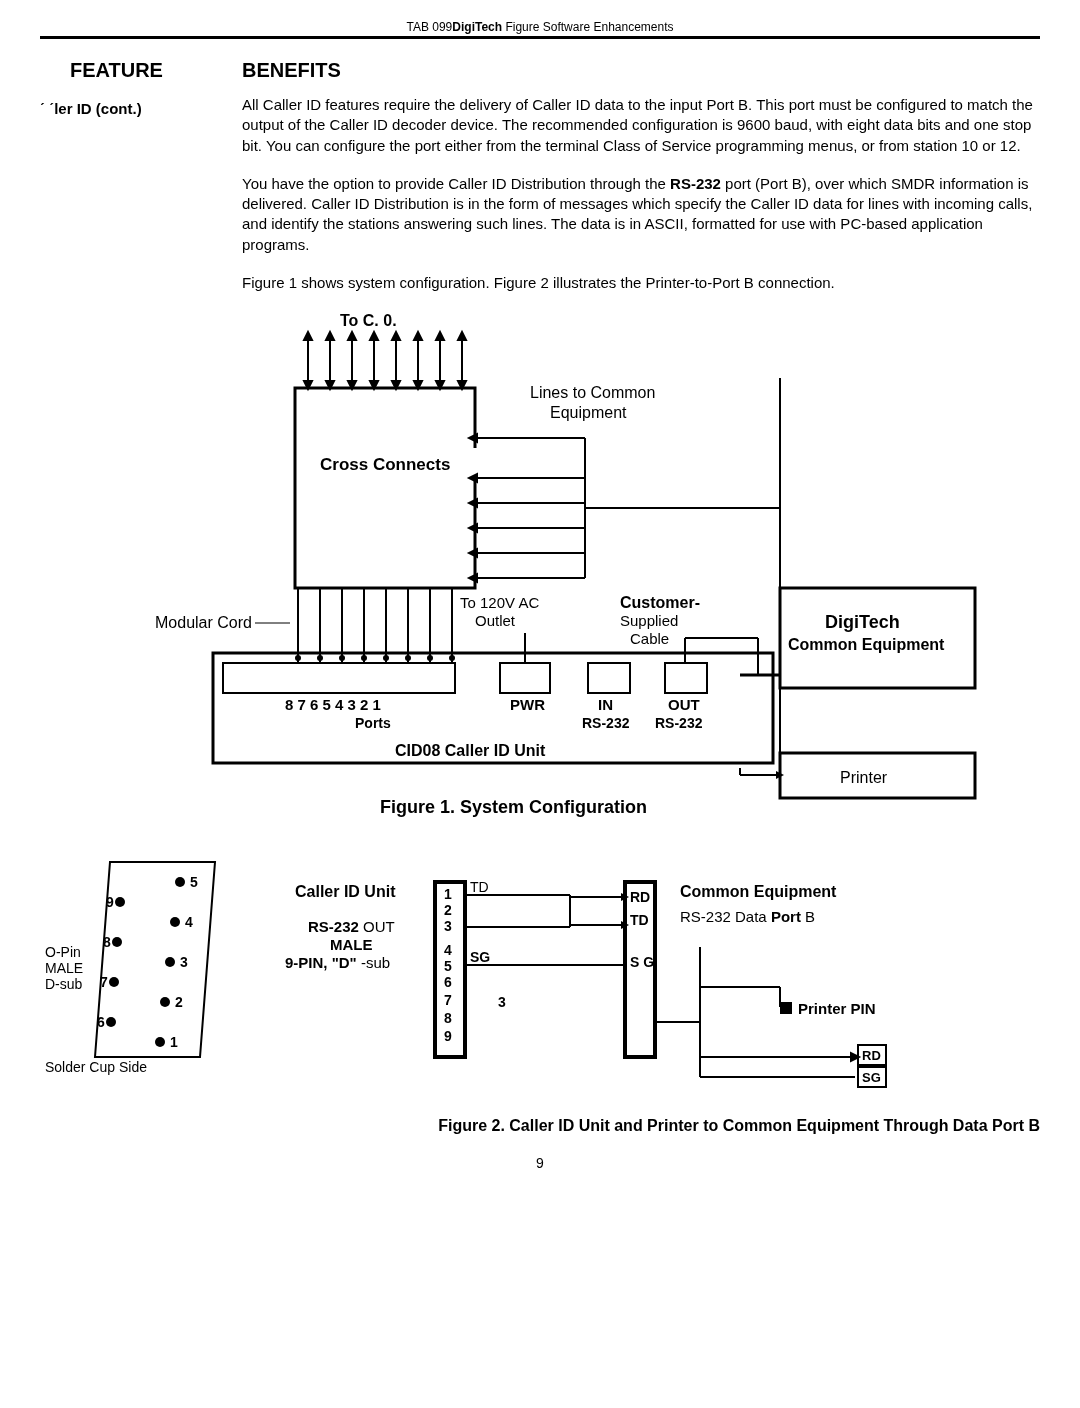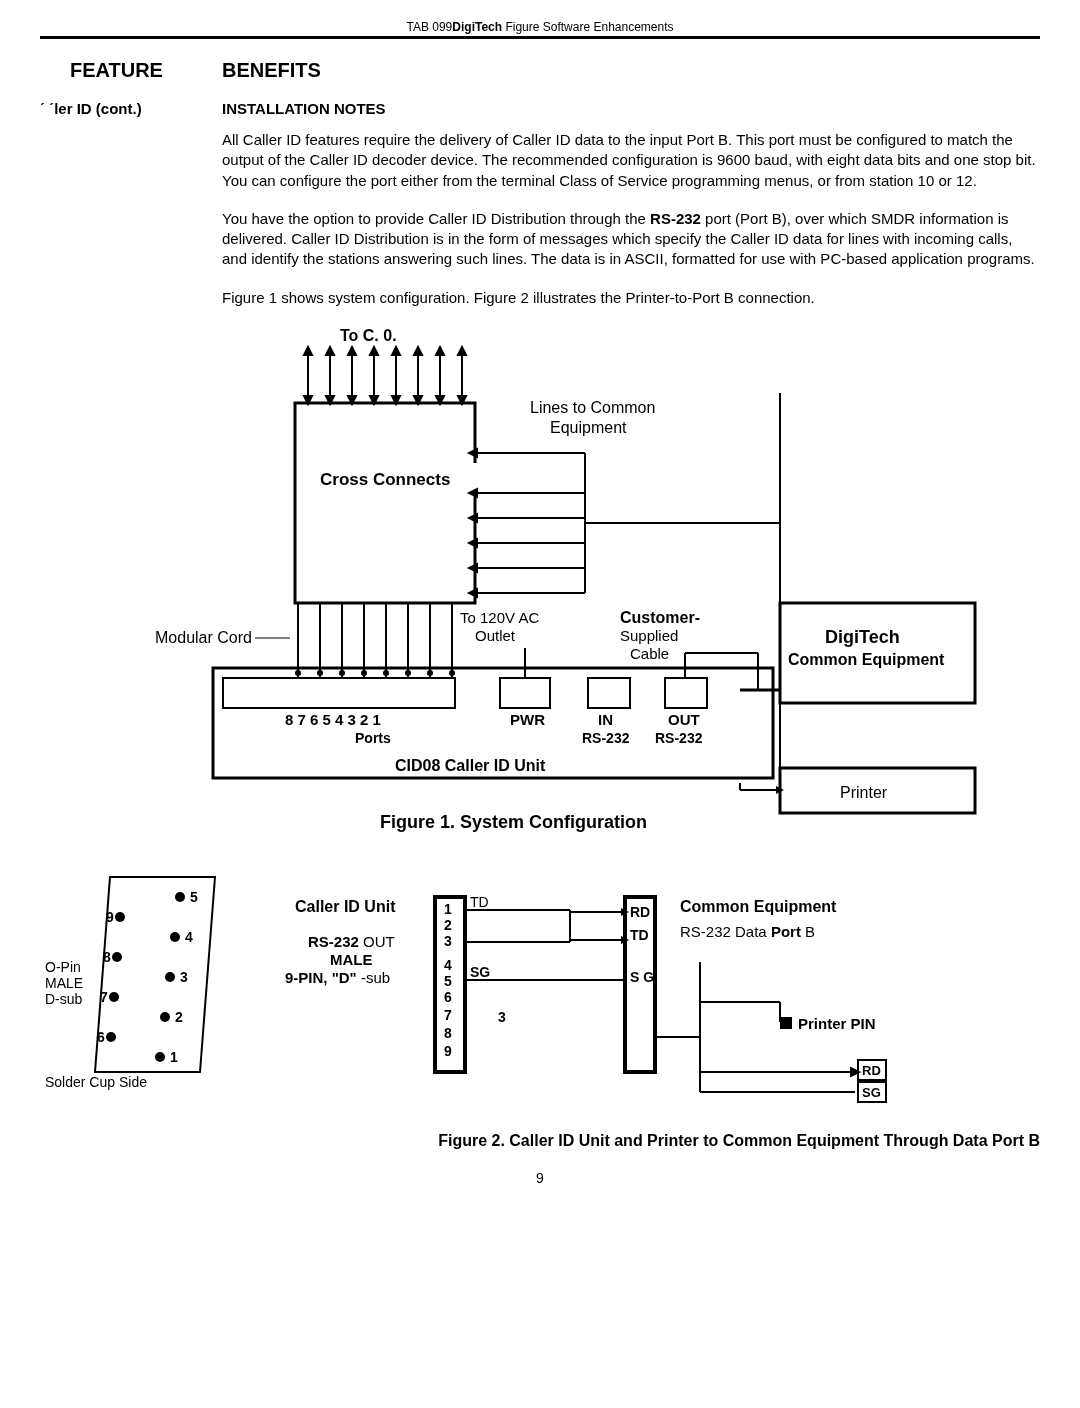--- a/index.html
+++ b/index.html
@@ -1,20 +1,20 @@
 <!DOCTYPE html>
 <html><head>
 <meta charset="utf-8">
 <style>
 body{margin:0;font-family:Arial,Helvetica,sans-serif;color:#000;background:#fff;width:1080px}
 .page{padding:20px 40px 20px 40px}
 .hdr{display:flex;justify-content:center;font-size:12px;padding-bottom:2px}
 .hdr .right span:first-child{font-weight:bold}
 .hrline{height:3px;background:#000;margin-bottom:20px}
-.cols{display:grid;grid-template-columns:170px 1fr;gap:0 12px}
+.cols{display:grid;grid-template-columns:170px 1fr;gap:0 32px}
 .h-feature{font-weight:bold;font-size:20px;margin-left:30px}
 .h-benefits{font-weight:bold;font-size:20px}
 .side{font-weight:bold;font-size:15px;margin-top:18px}
 .sub{font-weight:bold;font-size:15px;margin-top:18px}
 .para{font-size:15px;line-height:1.35;margin-top:13px}
 .para2{font-size:15px;line-height:1.35;margin-top:18px}
 .figwrap{margin-top:15px}
 .figcap2{text-align:right;font-weight:bold;font-size:16px;margin-top:6px}
 svg text{font-family:Arial,Helvetica,sans-serif}
 .pageno{text-align:center;font-size:14px;margin-top:20px}
@@ -30,21 +30,20 @@
     </div>
   </div>
   <div class="hrline"></div>
 
   <div class="cols">
     <div class="h-feature">FEATURE</div>
     <div class="h-benefits">BENEFITS</div>
 
     <div class="side">ˊ  ˊler ID (cont.)</div>
     <div>
-      <div class="sub">INSTALLATION NOTES</div>
       <div class="para">All Caller ID features require the delivery of Caller ID data to the input Port B. This port must be configured to match the output of the Caller ID decoder device. The recommended configuration is 9600 baud, with eight data bits and one stop bit. You can configure the port either from the terminal Class of Service programming menus, or from station 10 or 12.</div>
       <div class="para2">
         <span>You have the option to provide Caller ID Distribution through the    </span><b>RS-232</b><span> port (Port B), over which SMDR information is delivered. Caller ID Distribution is in the form of messages which specify the Caller ID data for lines with incoming calls, and identify the stations answering such lines. The data is in ASCII, formatted for use with PC-based application programs.</span>
       </div>
       <div class="para2">Figure 1 shows system configuration. Figure 2 illustrates the Printer-to-Port B connection.</div>
     </div>
   </div>
 
   <div class="figwrap">
     <svg viewBox="0 0 1000 520" width="1000" height="520">

